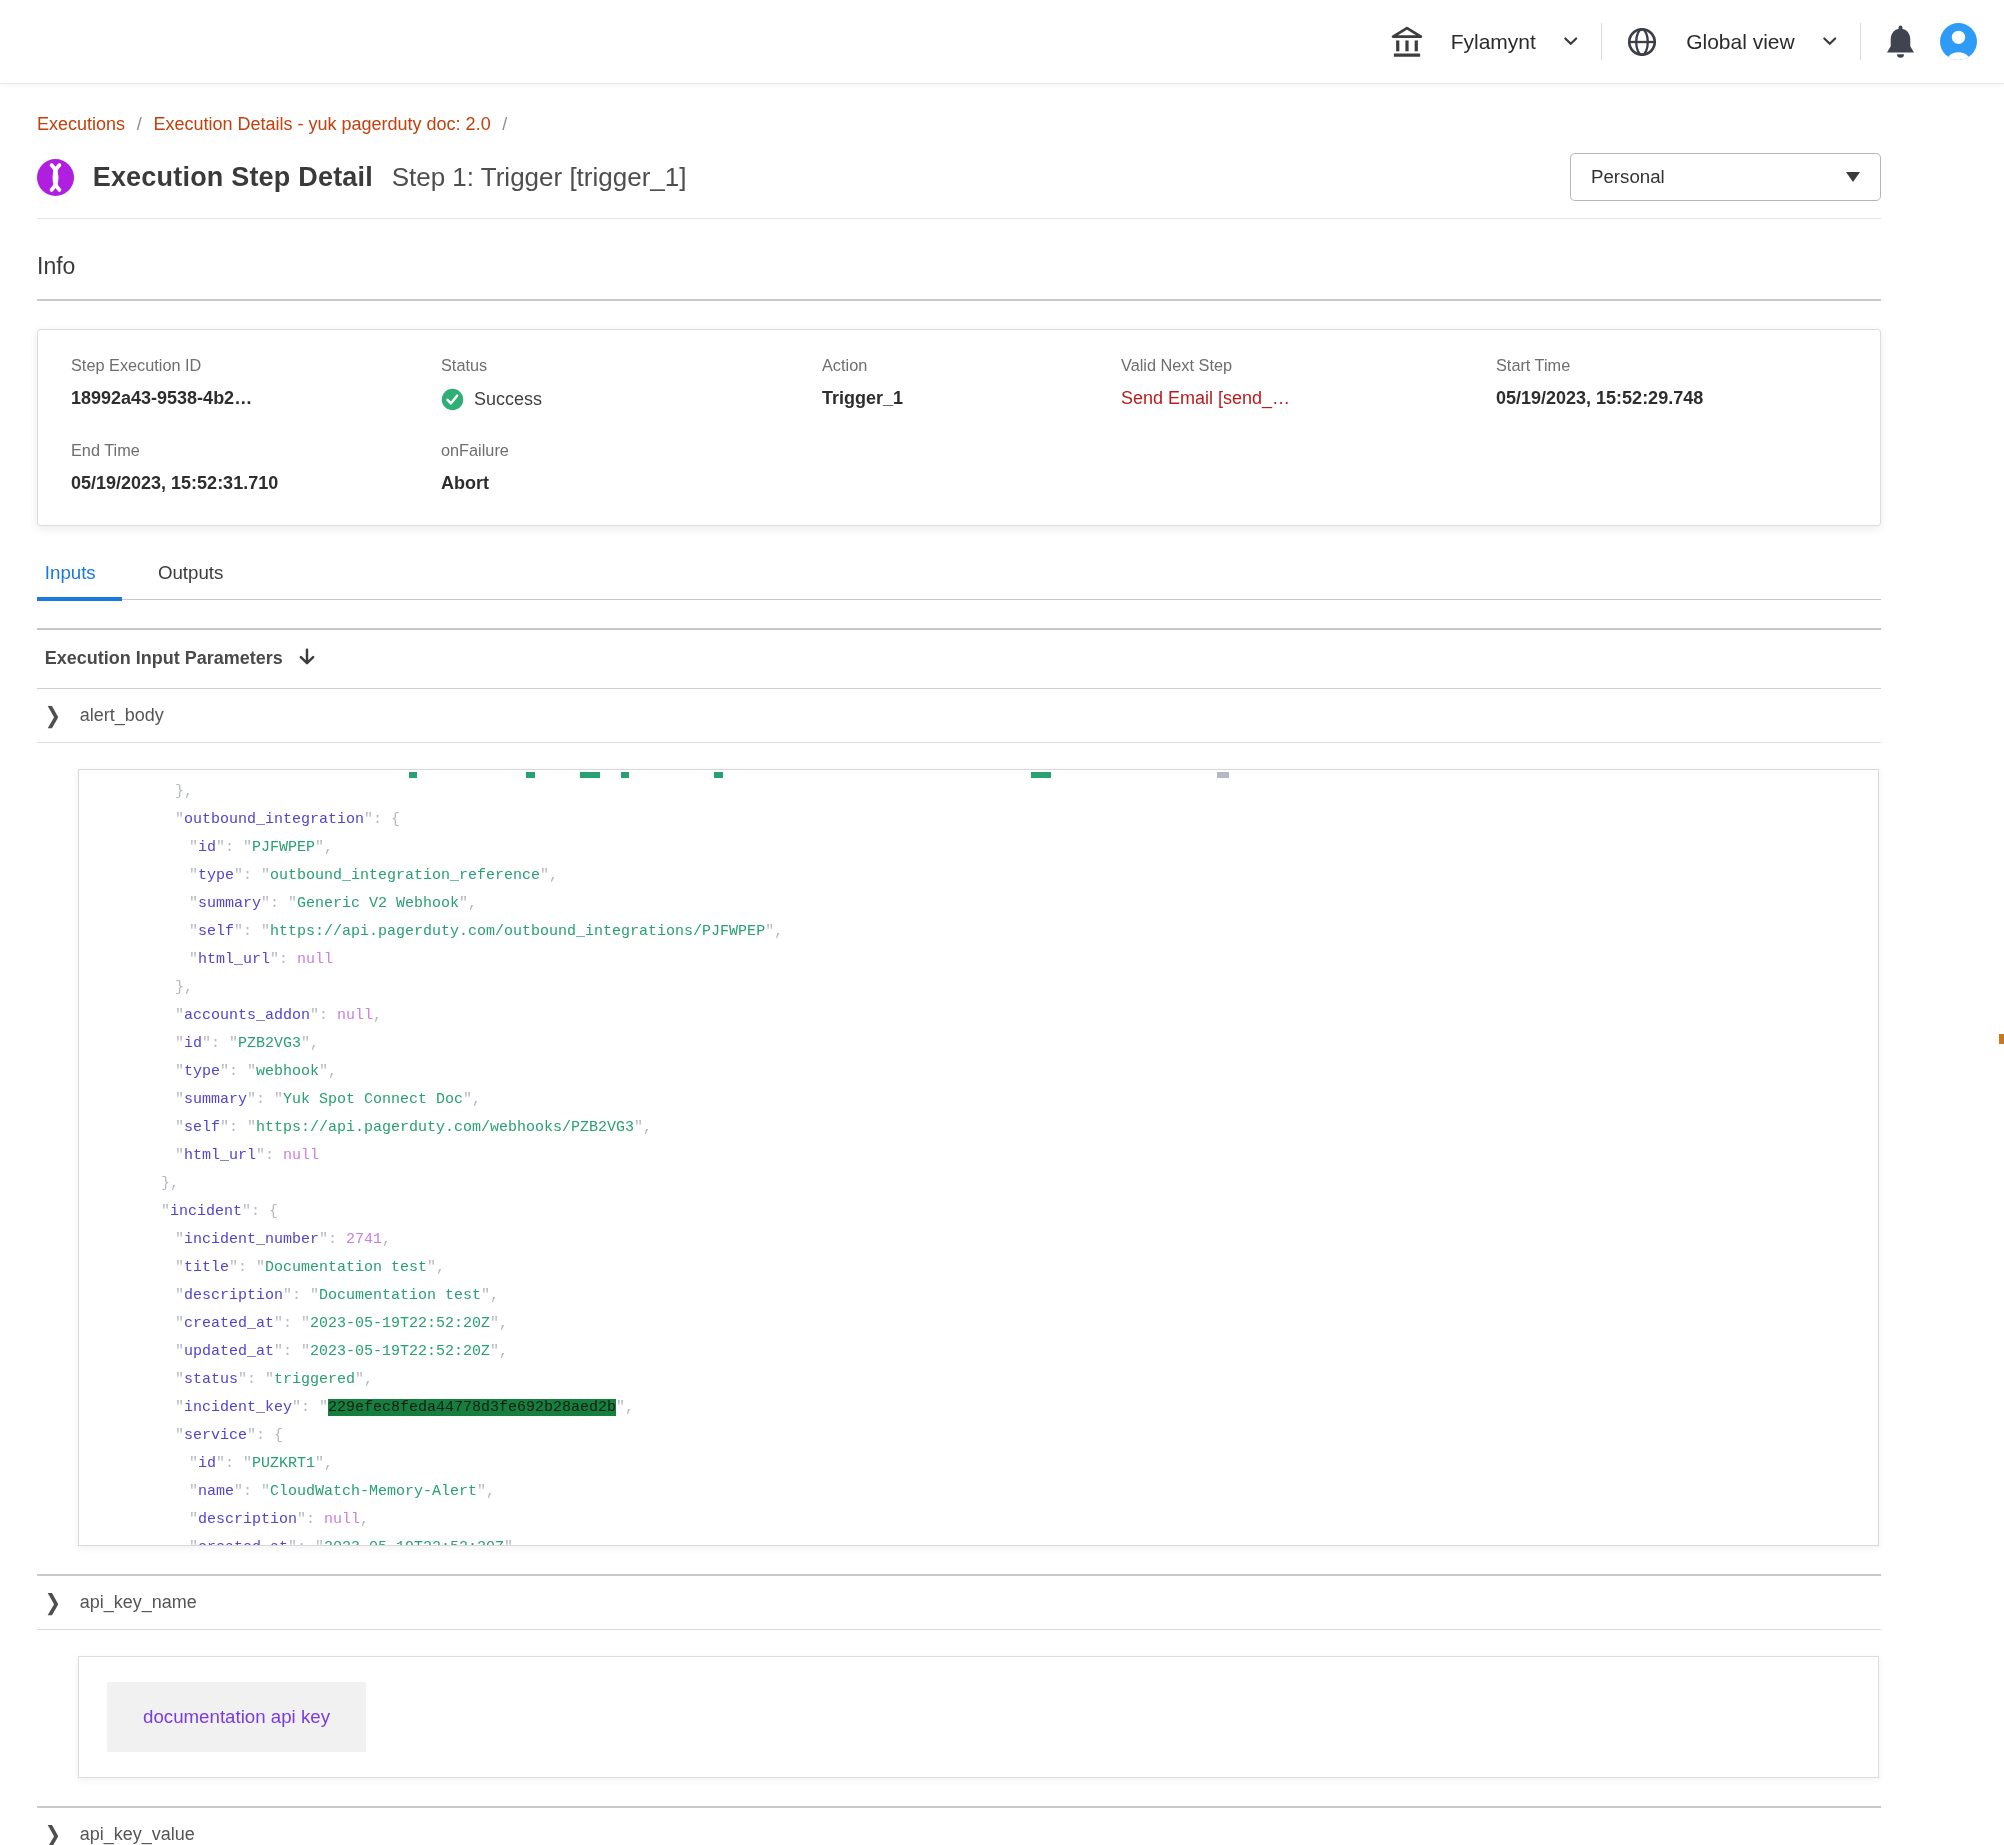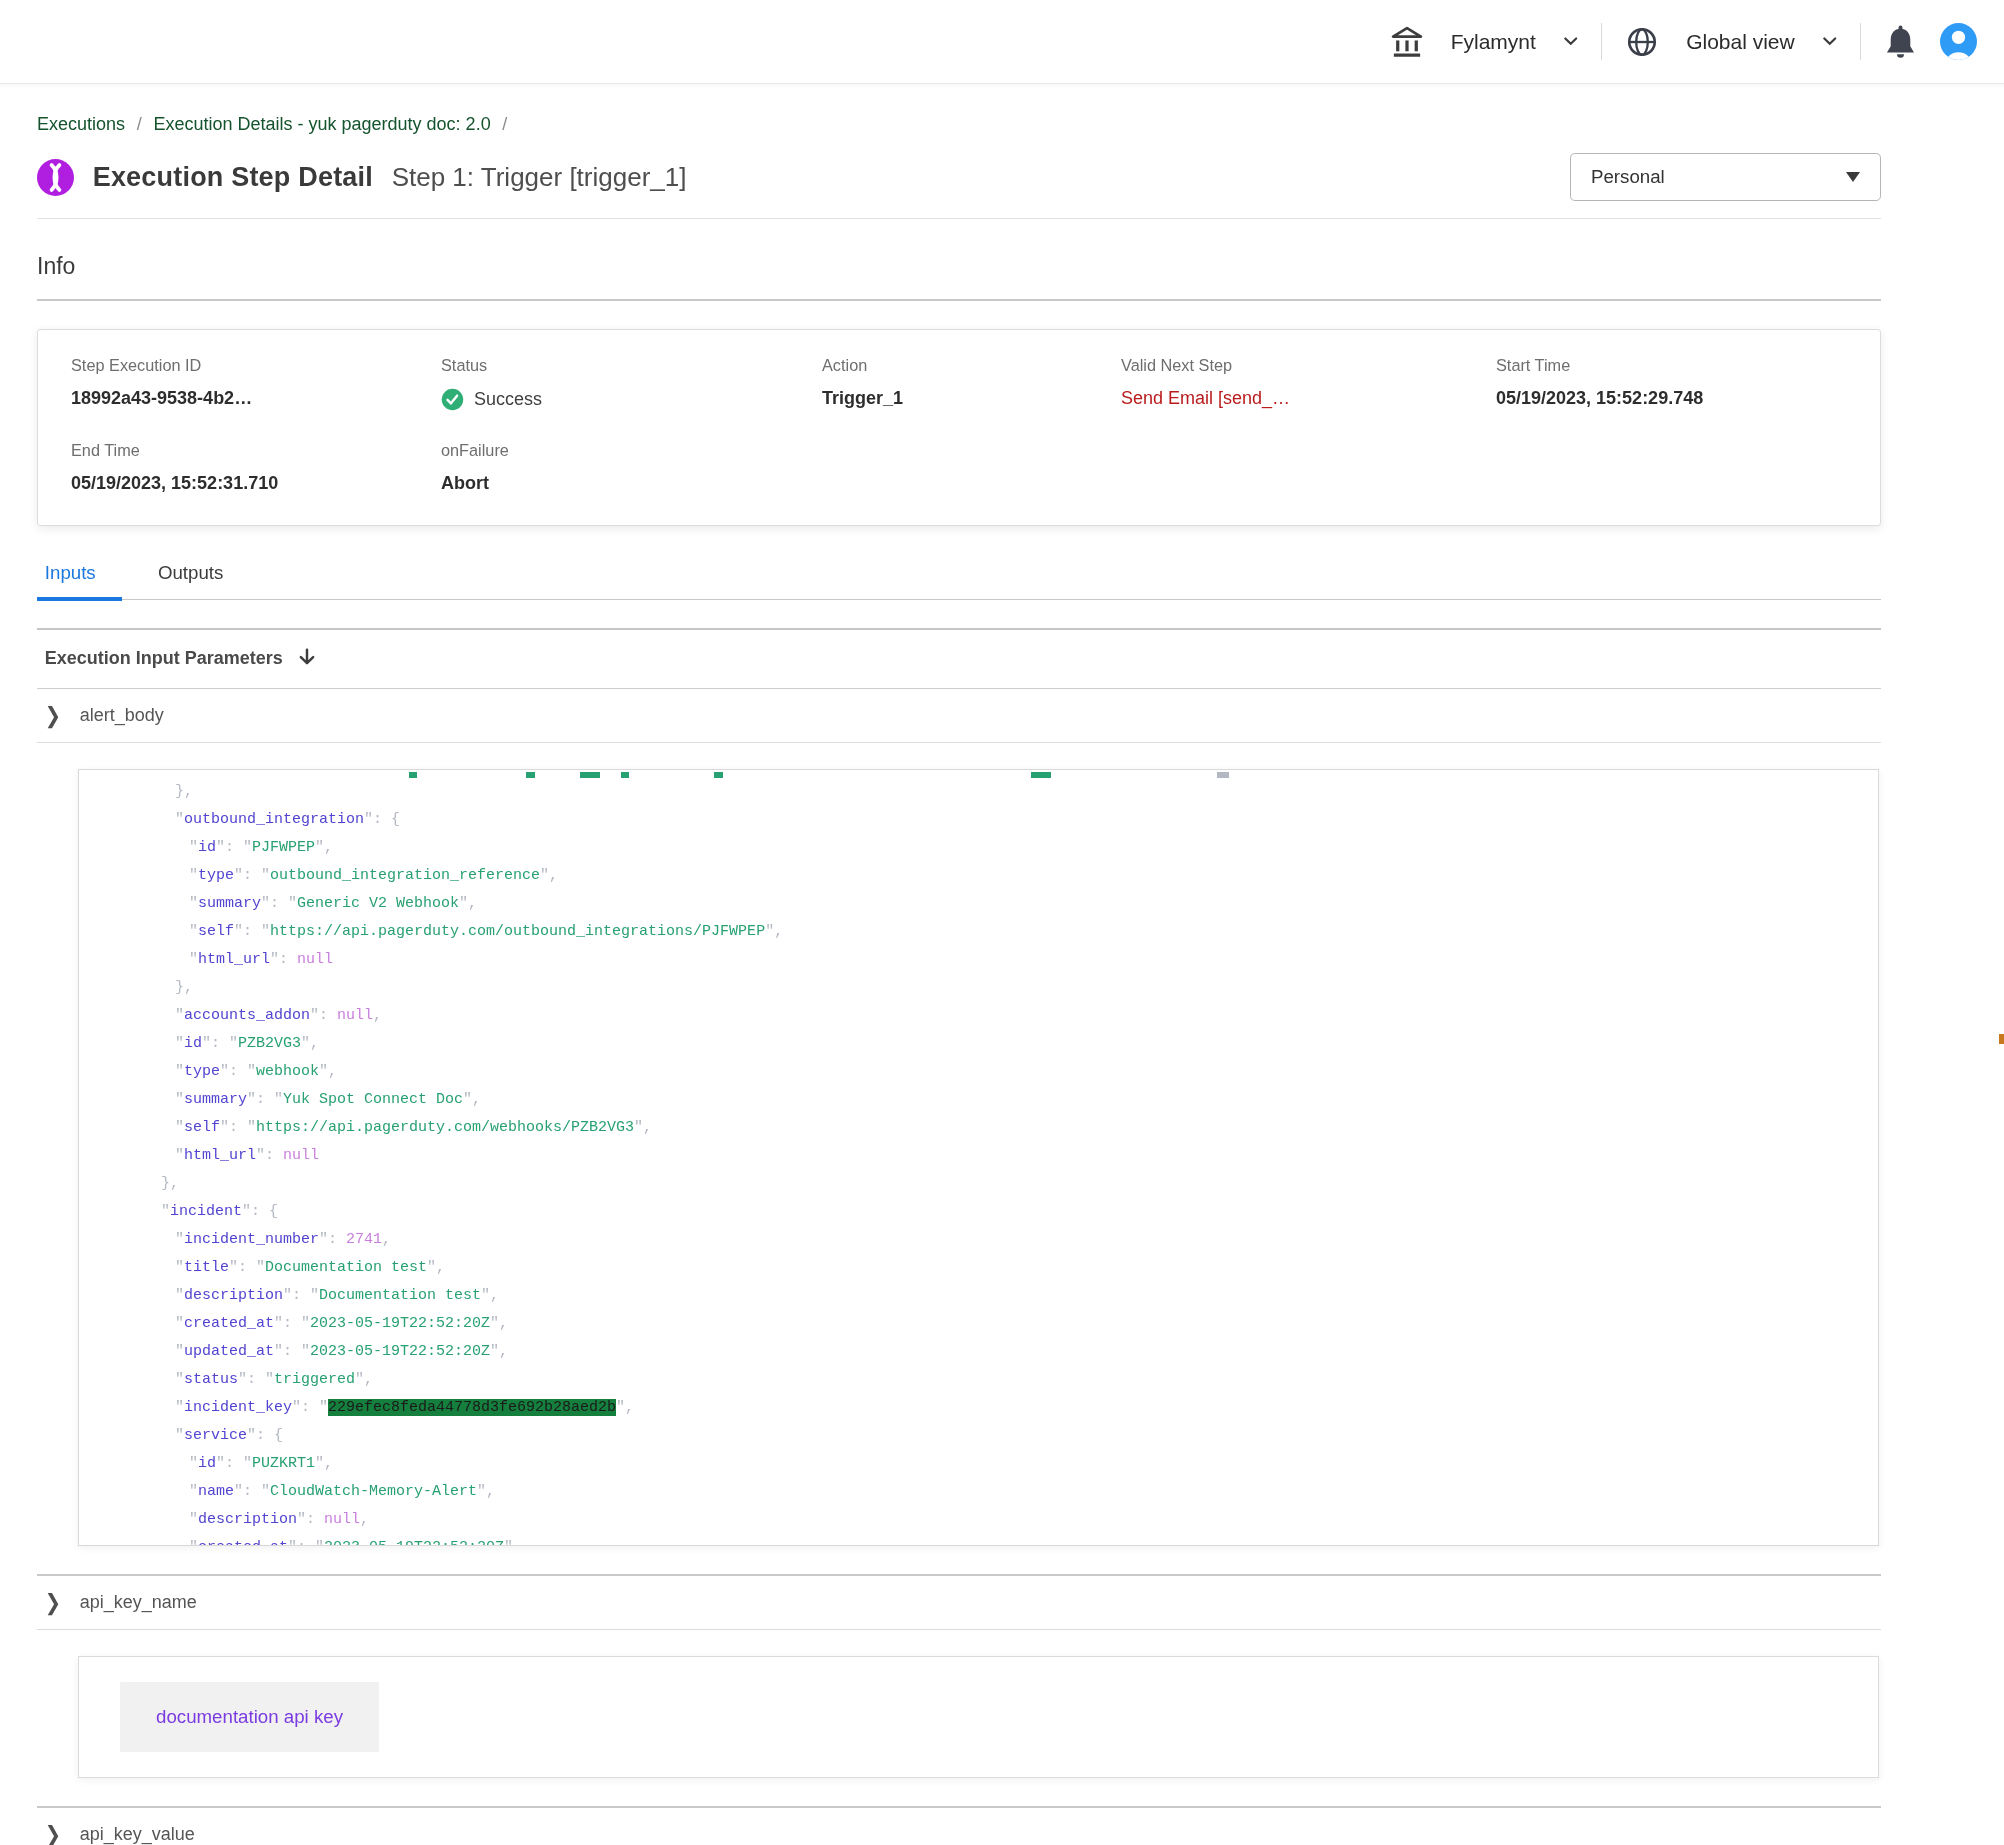--- a/index.html
+++ b/index.html
@@ -19,21 +19,21 @@
     position:relative; z-index:2;
   }
   .tb-group { display:flex; align-items:center; gap:27px; font-size:21px; color:#2b2b2b; }
   .vdiv { width:0.8px; height:37px; background:#d9d9d9; }
   .icon-btn { display:flex; align-items:center; }
 
   
   main { margin:0 124px 0 37px; }
 
   .breadcrumb { margin-top:29.5px; font-size:18px; display:flex; gap:11.7px; align-items:center; }
-  .breadcrumb a { color:#14532d; text-decoration:none; cursor:pointer; }
+  .breadcrumb a { color:#c2410c; text-decoration:none; cursor:pointer; }
   .breadcrumb .sep { color:#8d8d8d; }
 
   .title-row { margin-top:18.7px; display:flex; align-items:center; gap:18.7px; }
   h1 { font-size:27px; margin:0; color:#3a3a3a; font-weight:700; letter-spacing:0.2px; }
   .subtitle { font-size:26px; color:#4e4e4e; }
   .spacer { flex:1; }
   .select {
     width:311px; height:48px; border:1.6px solid #b5b5b5; border-radius:4.7px;
     display:flex; align-items:center; justify-content:space-between;
     padding:0 20px; font-size:18.7px; color:#333; background:#fff; cursor:pointer;
@@ -93,21 +93,21 @@
   .tok-s { color:#27a172; }
   .tok-n { color:#c97fdd; }
   .tok-h { background:#15803d; color:#1b1b1b; }
 
   
   .api-card {
     margin:26.4px 2.3px 0 41px; border:0.8px solid #dcdcdc; background:#fff;
     box-shadow:0 1.6px 7.8px rgba(0,0,0,.06);
     padding:25px 0 25px 28px;
   }
-  .chip { display:inline-block; background:#f1f1f1; padding:24px 36px; font-size:18.7px; color:#7a3be0; border-radius:1.6px; cursor:pointer;margin-left:13px; }
+  .chip { display:inline-block; background:#f1f1f1; padding:24px 36px; font-size:18.7px; color:#7a3be0; border-radius:1.6px; cursor:pointer; }
 
   .scroll-mark { position:absolute; right:0.8px; top:1034px; width:5.4px; height:10px; background:#c8791f; }
 </style>
 </head>
 <body>
 
 <div class="topbar">
   <div class="tb-group">
     <span class="icon-btn">
       <svg width="34" height="34" viewBox="0 0 44 44">

